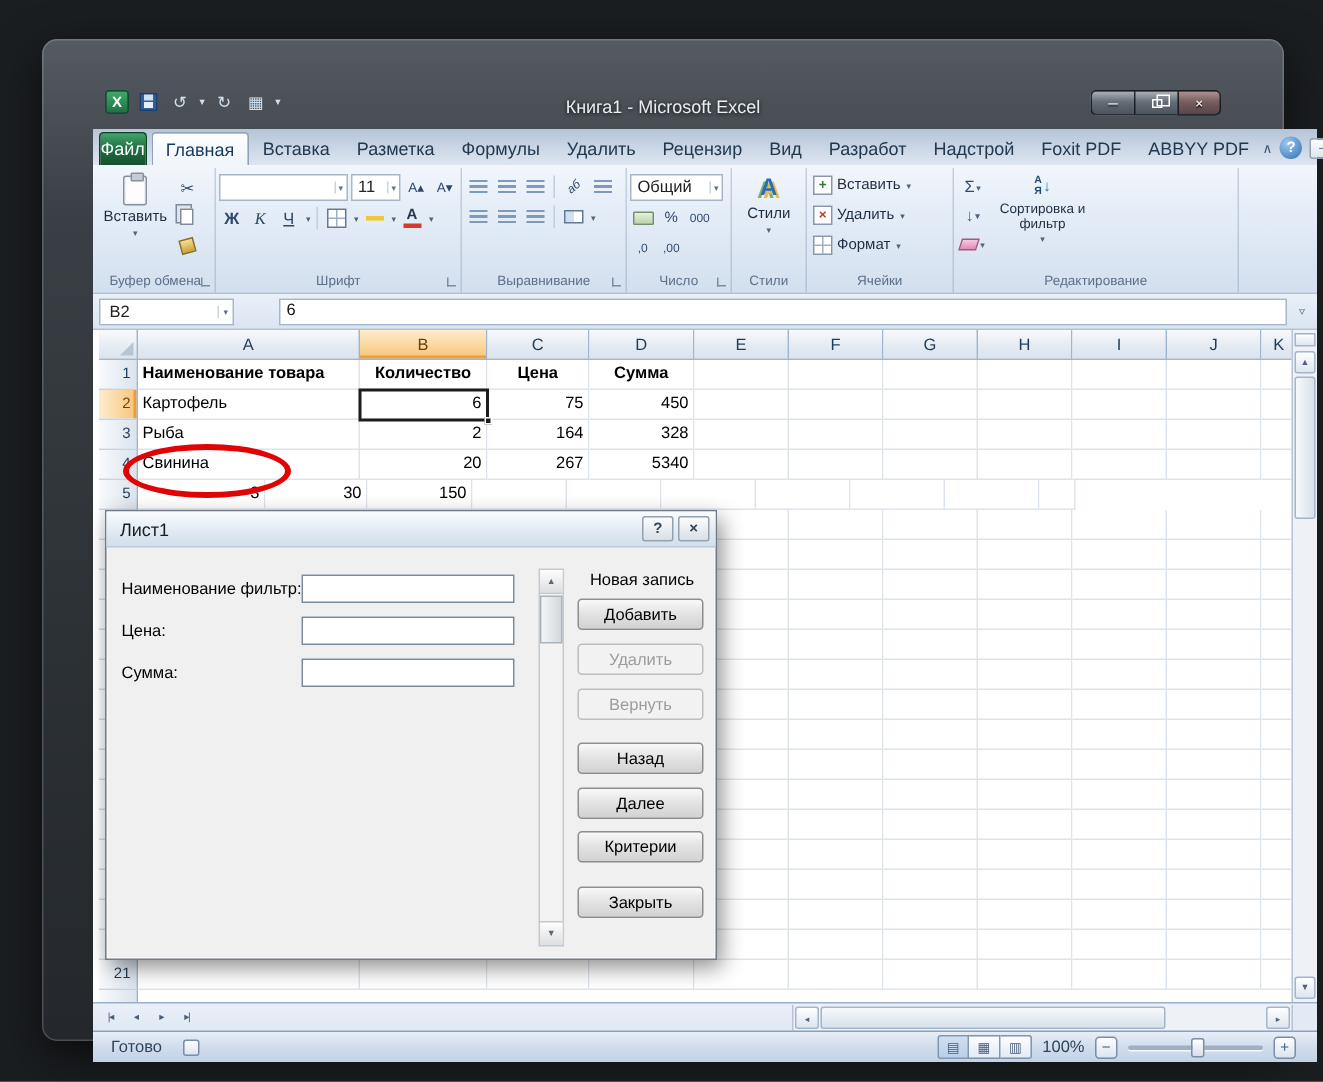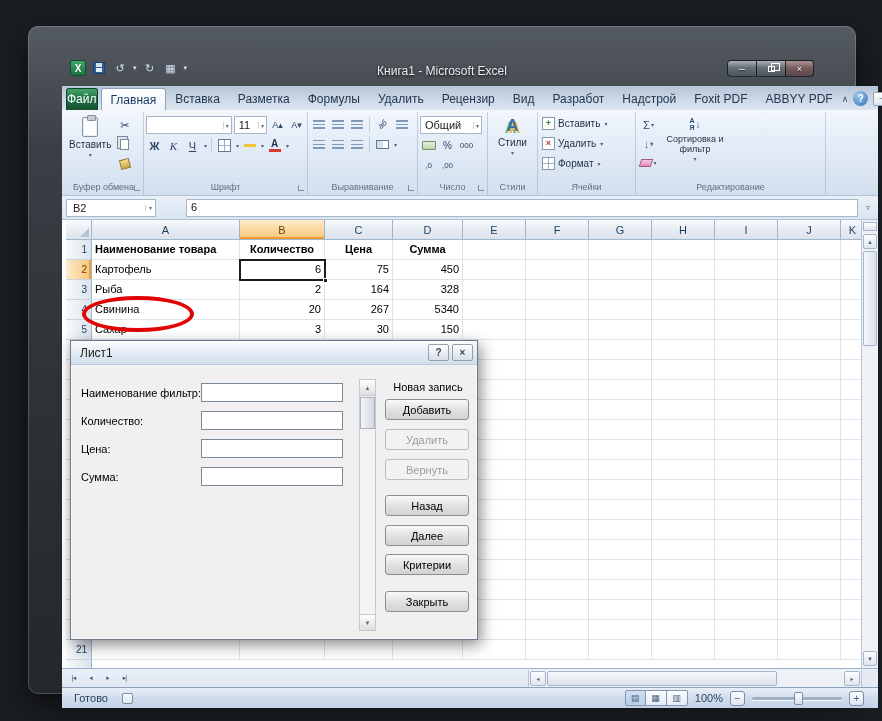--- a/index.html
+++ b/index.html
@@ -495,21 +495,20 @@
               <div class="cell" style="width: 63px;"></div>
               <div class="cell" style="width: 63px;"></div>
               <div class="cell" style="width: 63px;"></div>
               <div class="cell" style="width: 63px;"></div>
               <div class="cell" style="width: 63px;"></div>
               <div class="cell" style="width: 63px;"></div>
               <div class="cell" style="width: 24px;"></div>
             </div>
             <div class="grow">
               <div class="rh">5</div>
-              <div class="cell" style="width: 148px;">Сахар</div>
               <div class="cell right" style="width: 85px;">3</div>
               <div class="cell right" style="width: 68px;">30</div>
               <div class="cell right" style="width: 70px;">150</div>
               <div class="cell" style="width: 63px;"></div>
               <div class="cell" style="width: 63px;"></div>
               <div class="cell" style="width: 63px;"></div>
               <div class="cell" style="width: 63px;"></div>
               <div class="cell" style="width: 63px;"></div>
               <div class="cell" style="width: 63px;"></div>
               <div class="cell" style="width: 24px;"></div>
@@ -792,24 +791,20 @@
       <span>Лист1</span>
       <span class="dlg-tbtns">
         <span class="dbtn">?</span>
         <span class="dbtn">×</span>
       </span>
     </div>
     <div class="dlg-body">
       <div class="dlg-fields">
           <div class="frow">
             <label>Наименование фильтр:</label>
-            <input style="">
-          </div>
-          <div class="frow">
-            <label>Количество:</label>
             <input style="">
           </div>
           <div class="frow">
             <label>Цена:</label>
             <input style="">
           </div>
           <div class="frow">
             <label>Сумма:</label>
             <input style="">
           </div>

